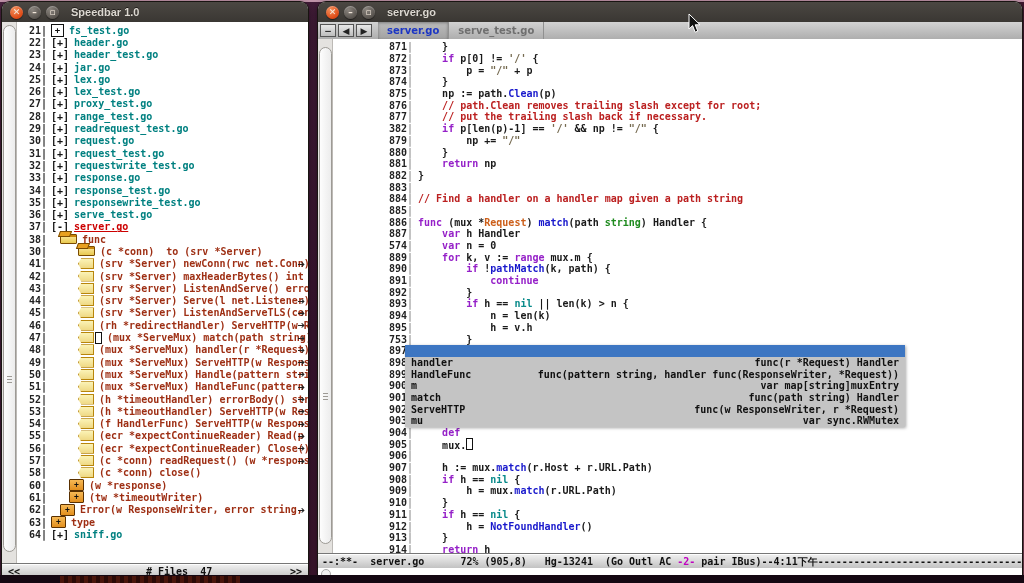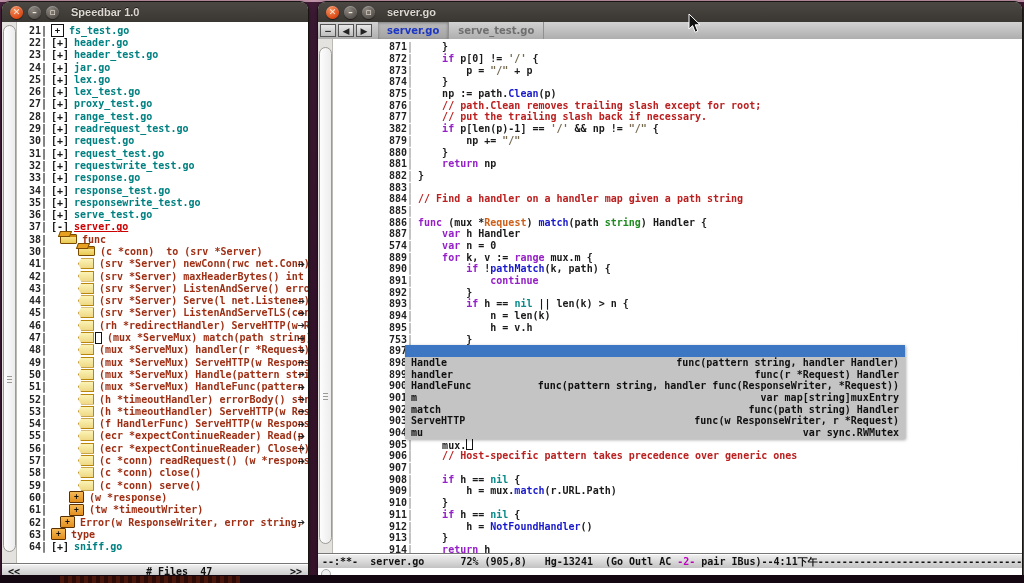--- a/index.html
+++ b/index.html
@@ -145,21 +145,20 @@
           <div class="sb-row"><span class="sb-num">49|</span><span style="display: inline-block; flex: 0 0 auto; width: 31px;"></span><span class="ic ic-tag"></span><span class="sb-label lbl-tag">(mux *ServeMux) ServeHTTP(w ResponseW</span><span class="sb-arrow">➔</span></div>
           <div class="sb-row"><span class="sb-num">50|</span><span style="display: inline-block; flex: 0 0 auto; width: 31px;"></span><span class="ic ic-tag"></span><span class="sb-label lbl-tag">(mux *ServeMux) Handle(pattern string</span><span class="sb-arrow">➔</span></div>
           <div class="sb-row"><span class="sb-num">51|</span><span style="display: inline-block; flex: 0 0 auto; width: 31px;"></span><span class="ic ic-tag"></span><span class="sb-label lbl-tag">(mux *ServeMux) HandleFunc(pattern st</span><span class="sb-arrow">➔</span></div>
           <div class="sb-row"><span class="sb-num">52|</span><span style="display: inline-block; flex: 0 0 auto; width: 31px;"></span><span class="ic ic-tag"></span><span class="sb-label lbl-tag">(h *timeoutHandler) errorBody() strin</span><span class="sb-arrow">➔</span></div>
           <div class="sb-row"><span class="sb-num">53|</span><span style="display: inline-block; flex: 0 0 auto; width: 31px;"></span><span class="ic ic-tag"></span><span class="sb-label lbl-tag">(h *timeoutHandler) ServeHTTP(w Respo</span><span class="sb-arrow">➔</span></div>
           <div class="sb-row"><span class="sb-num">54|</span><span style="display: inline-block; flex: 0 0 auto; width: 31px;"></span><span class="ic ic-tag"></span><span class="sb-label lbl-tag">(f HandlerFunc) ServeHTTP(w ResponseW</span><span class="sb-arrow">➔</span></div>
           <div class="sb-row"><span class="sb-num">55|</span><span style="display: inline-block; flex: 0 0 auto; width: 31px;"></span><span class="ic ic-tag"></span><span class="sb-label lbl-tag">(ecr *expectContinueReader) Read(p []</span><span class="sb-arrow">➔</span></div>
           <div class="sb-row"><span class="sb-num">56|</span><span style="display: inline-block; flex: 0 0 auto; width: 31px;"></span><span class="ic ic-tag"></span><span class="sb-label lbl-tag">(ecr *expectContinueReader) Close() e</span><span class="sb-arrow">➔</span></div>
           <div class="sb-row"><span class="sb-num">57|</span><span style="display: inline-block; flex: 0 0 auto; width: 31px;"></span><span class="ic ic-tag"></span><span class="sb-label lbl-tag">(c *conn) readRequest() (w *response,</span><span class="sb-arrow">➔</span></div>
           <div class="sb-row"><span class="sb-num">58|</span><span style="display: inline-block; flex: 0 0 auto; width: 31px;"></span><span class="ic ic-tag"></span><span class="sb-label lbl-tag">(c *conn) close()</span></div>
-          <div class="sb-row"><span class="sb-num">59|</span><span style="display: inline-block; flex: 0 0 auto; width: 31px;"></span><span class="ic ic-tag"></span><span class="sb-label lbl-tag">(c *conn) serve()</span></div>
           <div class="sb-row"><span class="sb-num">60|</span><span style="display: inline-block; flex: 0 0 auto; width: 22px;"></span><span class="ic ic-box">+</span><span class="sb-label lbl-group">(w *response)</span></div>
           <div class="sb-row"><span class="sb-num">61|</span><span style="display: inline-block; flex: 0 0 auto; width: 22px;"></span><span class="ic ic-box">+</span><span class="sb-label lbl-group">(tw *timeoutWriter)</span></div>
           <div class="sb-row"><span class="sb-num">62|</span><span style="display: inline-block; flex: 0 0 auto; width: 13px;"></span><span class="ic ic-box">+</span><span class="sb-label lbl-group">Error(w ResponseWriter, error string, c</span><span class="sb-arrow">➔</span></div>
           <div class="sb-row"><span class="sb-num">63|</span><span style="display: inline-block; flex: 0 0 auto; width: 4px;"></span><span class="ic ic-box">+</span><span class="sb-label lbl-group">type</span></div>
           <div class="sb-row"><span class="sb-num">64|</span><span style="display: inline-block; flex: 0 0 auto; width: 4px;"></span><span class="sb-ck">[+]</span><span class="sb-label lbl-file">sniff.go</span></div>
         </div>
     </div>
     <div class="modeline" id="sb-modeline">
       <span>&lt;&lt;</span>
       <span>
@@ -218,38 +217,34 @@
           <div class="ed-line"><span class="ed-num">753</span><span class="ed-pipe">|</span><span class="code"><span class="tk-d">        }</span></span></div>
           <div class="ed-line"><span class="ed-num">897</span><span class="ed-pipe">|</span><span class="code"><span class="tk-d">    }</span></span></div>
           <div class="ed-line"><span class="ed-num">898</span><span class="ed-pipe">|</span><span class="code"><span class="tk-k">    ret</span></span></div>
           <div class="ed-line"><span class="ed-num">899</span><span class="ed-pipe">|</span><span class="code"><span class="tk-d">}</span></span></div>
           <div class="ed-line"><span class="ed-num">900</span><span class="ed-pipe">|</span><span class="code"></span></div>
           <div class="ed-line"><span class="ed-num">901</span><span class="ed-pipe">|</span><span class="code"><span class="tk-c">// hand</span></span></div>
           <div class="ed-line"><span class="ed-num">902</span><span class="ed-pipe">|</span><span class="code"><span class="tk-k">func</span><span class="tk-d"> (m</span></span></div>
           <div class="ed-line"><span class="ed-num">903</span><span class="ed-pipe">|</span><span class="code"><span class="tk-d">    mux</span></span></div>
           <div class="ed-line"><span class="ed-num">904</span><span class="ed-pipe">|</span><span class="code"><span class="tk-k">    def</span></span></div>
           <div class="ed-line"><span class="ed-num">905</span><span class="ed-pipe">|</span><span class="code"><span class="tk-d">    mux.</span><span class="ed-cursor"></span></span></div>
-          <div class="ed-line"><span class="ed-num">906</span><span class="ed-pipe">|</span><span class="code"><span class="tk-c">    // Host-specific pattern takes precedence over generic ones</span></span></div>
-          <div class="ed-line"><span class="ed-num">907</span><span class="ed-pipe">|</span></div>
+          <div class="ed-line"><span class="ed-num">906</span><span class="ed-pipe">|</span></div>
+          <div class="ed-line"><span class="ed-num">907</span><span class="ed-pipe">|</span><span class="code"><span class="tk-d">    h := mux.</span><span class="tk-f">match</span><span class="tk-d">(r.Host + r.URL.Path)</span></span></div>
           <div class="ed-line"><span class="ed-num">908</span><span class="ed-pipe">|</span><span class="code"><span class="tk-k">    if</span><span class="tk-d"> h == </span><span class="tk-n">nil</span><span class="tk-d"> {</span></span></div>
           <div class="ed-line"><span class="ed-num">909</span><span class="ed-pipe">|</span><span class="code"><span class="tk-d">        h = mux.</span><span class="tk-f">match</span><span class="tk-d">(r.URL.Path)</span></span></div>
           <div class="ed-line"><span class="ed-num">910</span><span class="ed-pipe">|</span><span class="code"><span class="tk-d">    }</span></span></div>
           <div class="ed-line"><span class="ed-num">911</span><span class="ed-pipe">|</span><span class="code"><span class="tk-k">    if</span><span class="tk-d"> h == </span><span class="tk-n">nil</span><span class="tk-d"> {</span></span></div>
           <div class="ed-line"><span class="ed-num">912</span><span class="ed-pipe">|</span><span class="code"><span class="tk-d">        h = </span><span class="tk-f">NotFoundHandler</span><span class="tk-d">()</span></span></div>
           <div class="ed-line"><span class="ed-num">913</span><span class="ed-pipe">|</span><span class="code"><span class="tk-d">    }</span></span></div>
           <div class="ed-line"><span class="ed-num">914</span><span class="ed-pipe">|</span><span class="code"><span class="tk-k">    return</span><span class="tk-d"> h</span></span></div>
         </div>
       <div id="popup">
         <div class="pop-sel"></div>
         <div id="pop-items">
             <div class="pop-row">
-              <span>Handle</span>
-              <span>func(pattern string, handler Handler)</span>
-            </div>
-            <div class="pop-row">
               <span>handler</span>
               <span>func(r *Request) Handler</span>
             </div>
             <div class="pop-row">
               <span>HandleFunc</span>
               <span>func(pattern string, handler func(ResponseWriter, *Request))</span>
             </div>
             <div class="pop-row">
               <span>m</span>
               <span>var map[string]muxEntry</span>

